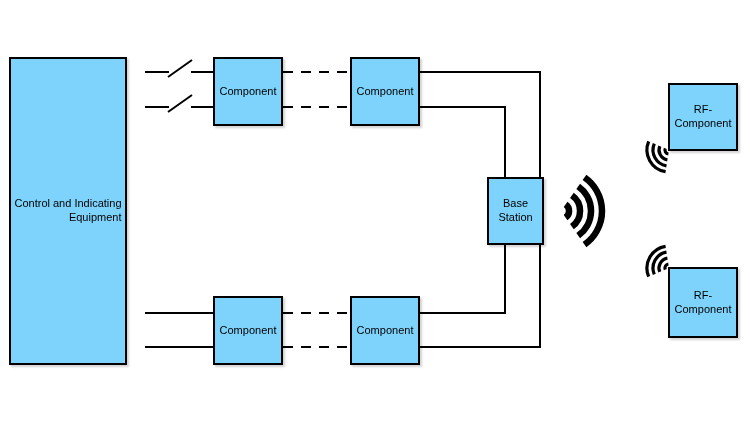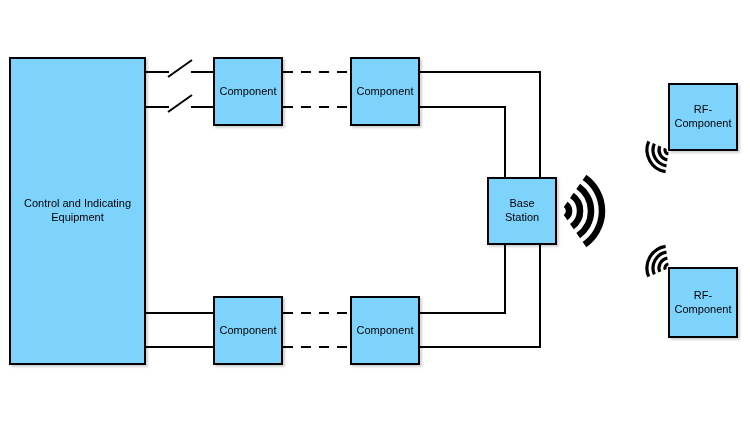--- a/index.html
+++ b/index.html
@@ -34,26 +34,26 @@
     font-size: 11px;
     line-height: 1.25;
     color: #000000;
     box-shadow: 2px 2px 2px rgba(0,0,0,0.18);
   }
   .node .lbl {
     white-space: pre-line;
     padding: 0 1px;
   }
   
-  #node-cie  { left: 9px;   top: 57px;  width: 137px; height: 308px; }
+  #node-cie  { left: 9px;   top: 57px;  width: 118px; height: 308px; text-align: right; }
   #node-tc1  { left: 213px; top: 57px;  width: 70px;  height: 69px; }
   #node-tc2  { left: 350px; top: 57px;  width: 70px;  height: 69px; }
   #node-bc1  { left: 213px; top: 296px; width: 70px;  height: 69px; }
   #node-bc2  { left: 350px; top: 296px; width: 70px;  height: 69px; }
-  #node-bs   { left: 487px; top: 177px; width: 70px;  height: 68px; }
+  #node-bs   { left: 487px; top: 177px; width: 57px;  height: 68px; }
   #node-rf1  { left: 668px; top: 83px;  width: 70px;  height: 68px; }
   #node-rf2  { left: 668px; top: 267px; width: 70px;  height: 71px; }
 </style>
 </head>
 <body>
 
 <div id="canvas">
 
   <svg id="wires" viewBox="0 0 750 430" xmlns="http://www.w3.org/2000/svg" fill="none" stroke="#000000" stroke-width="2">
 

